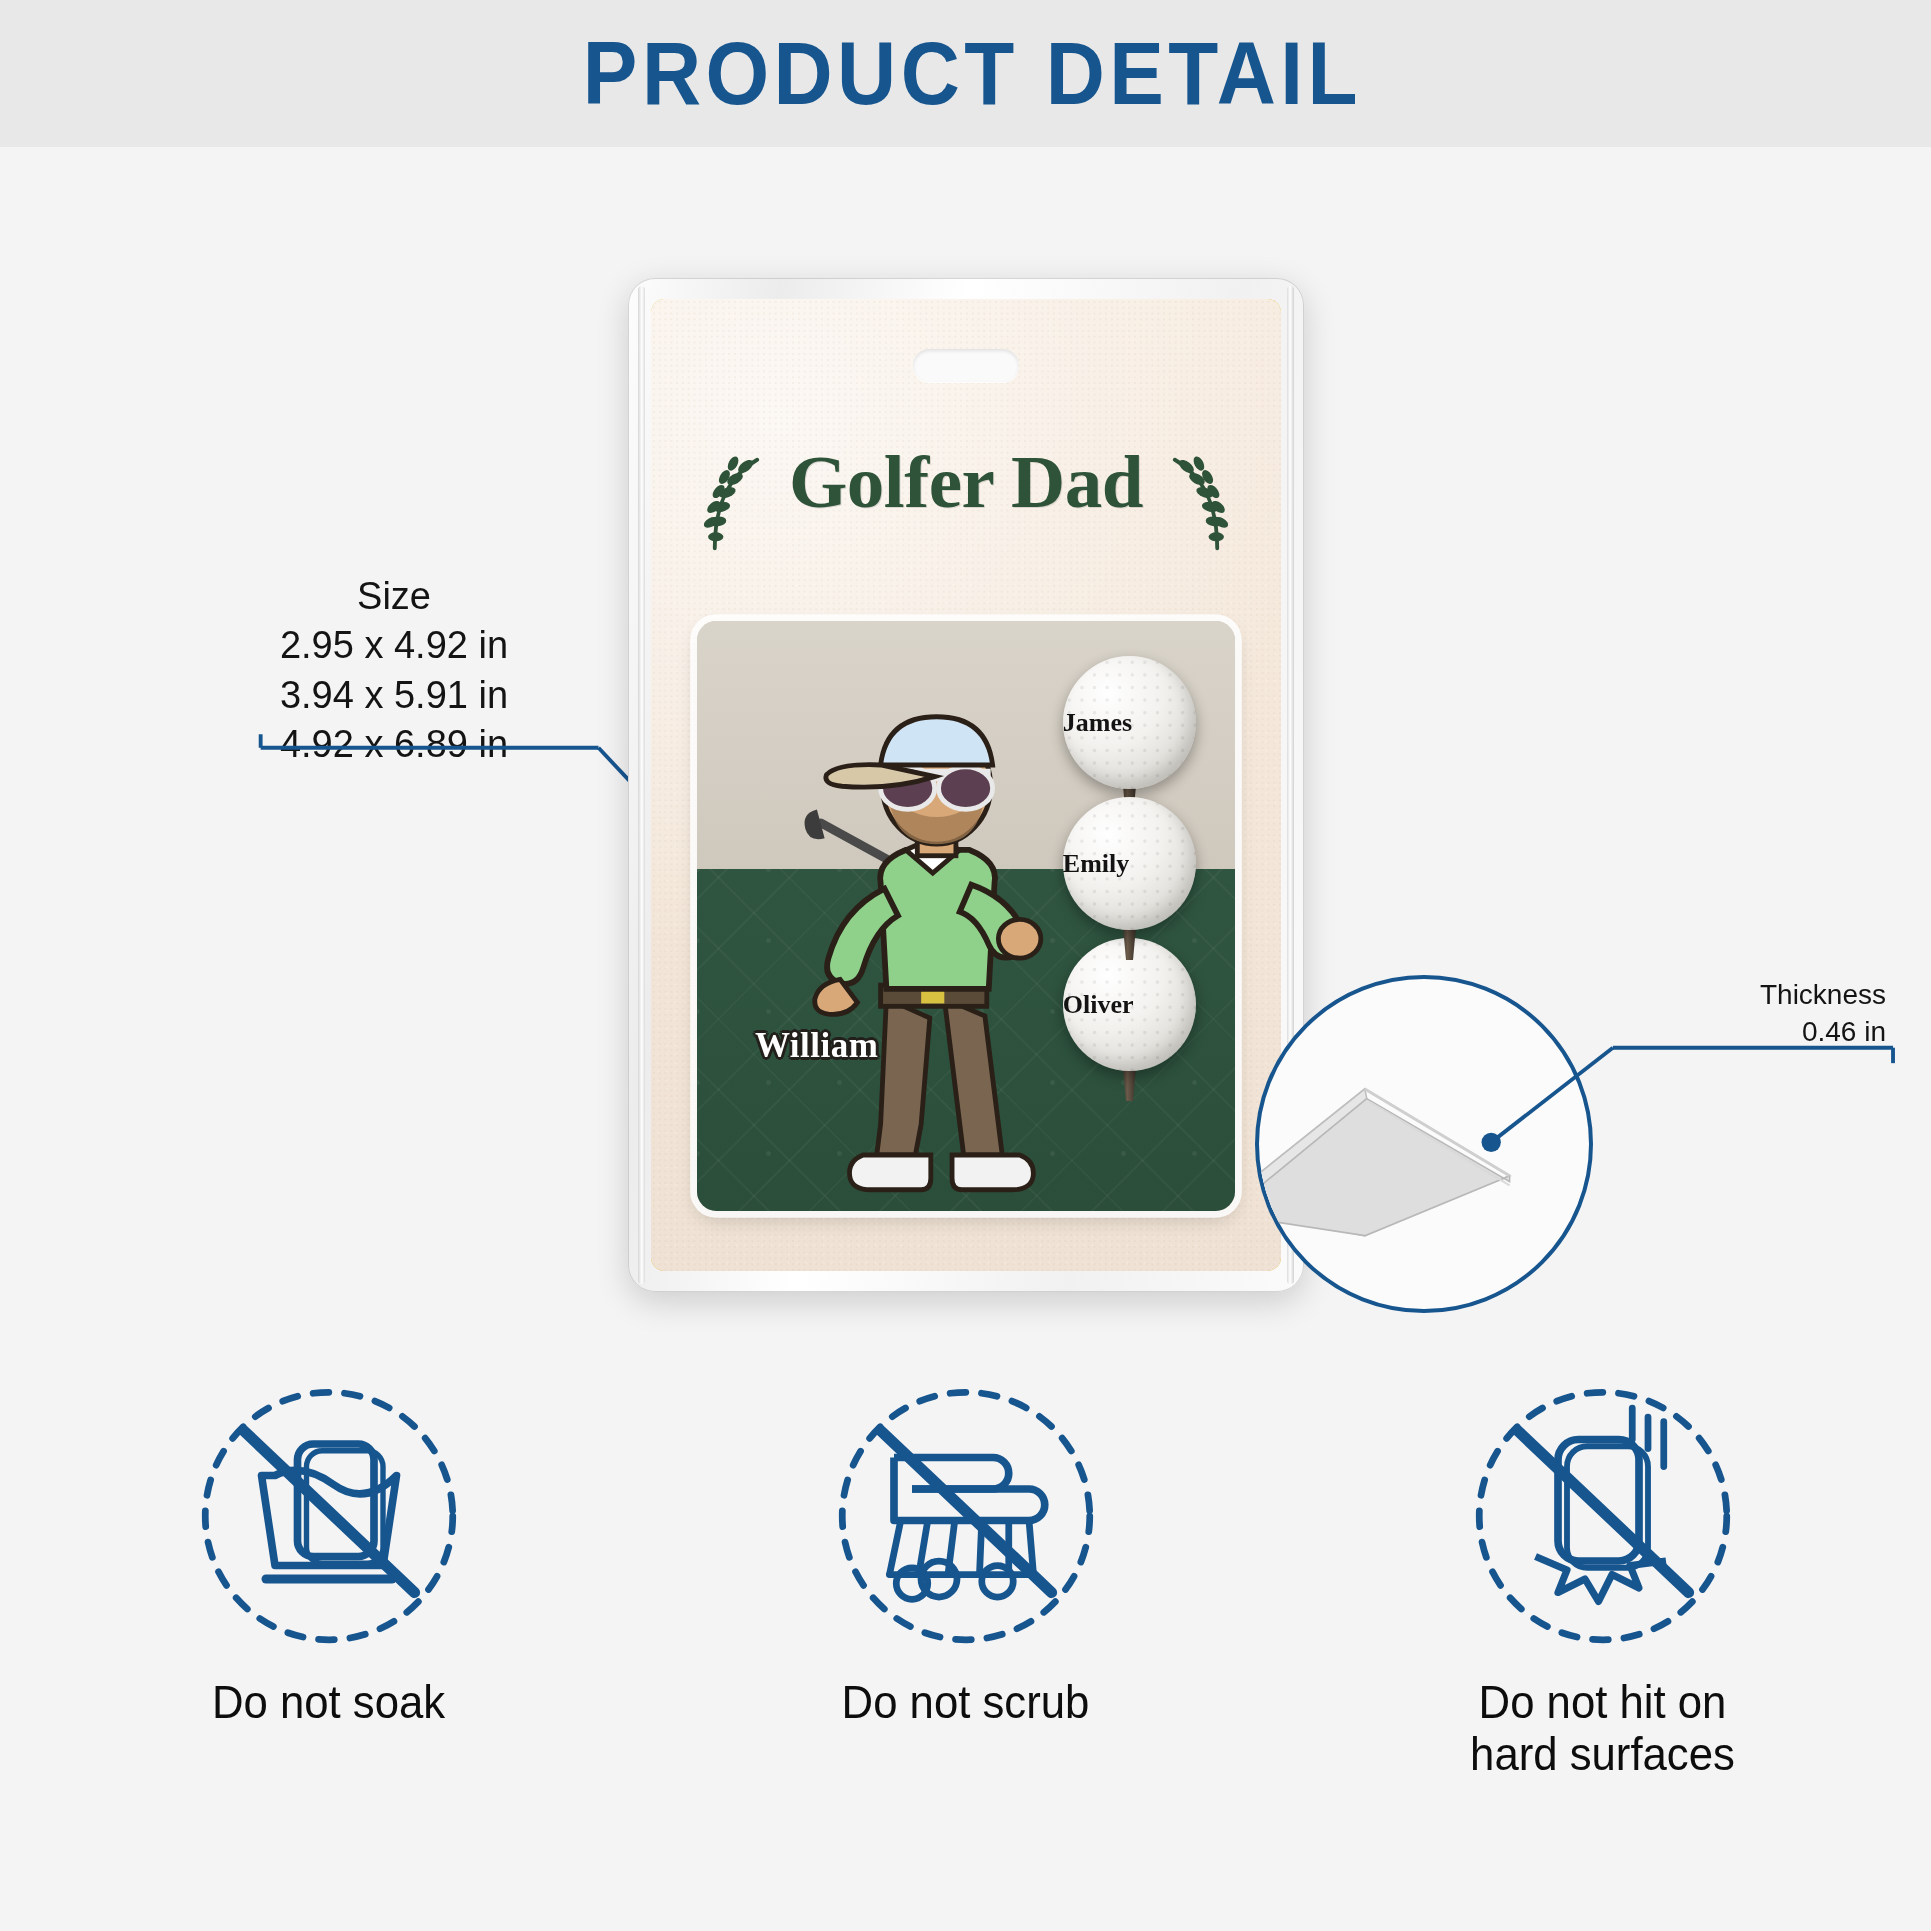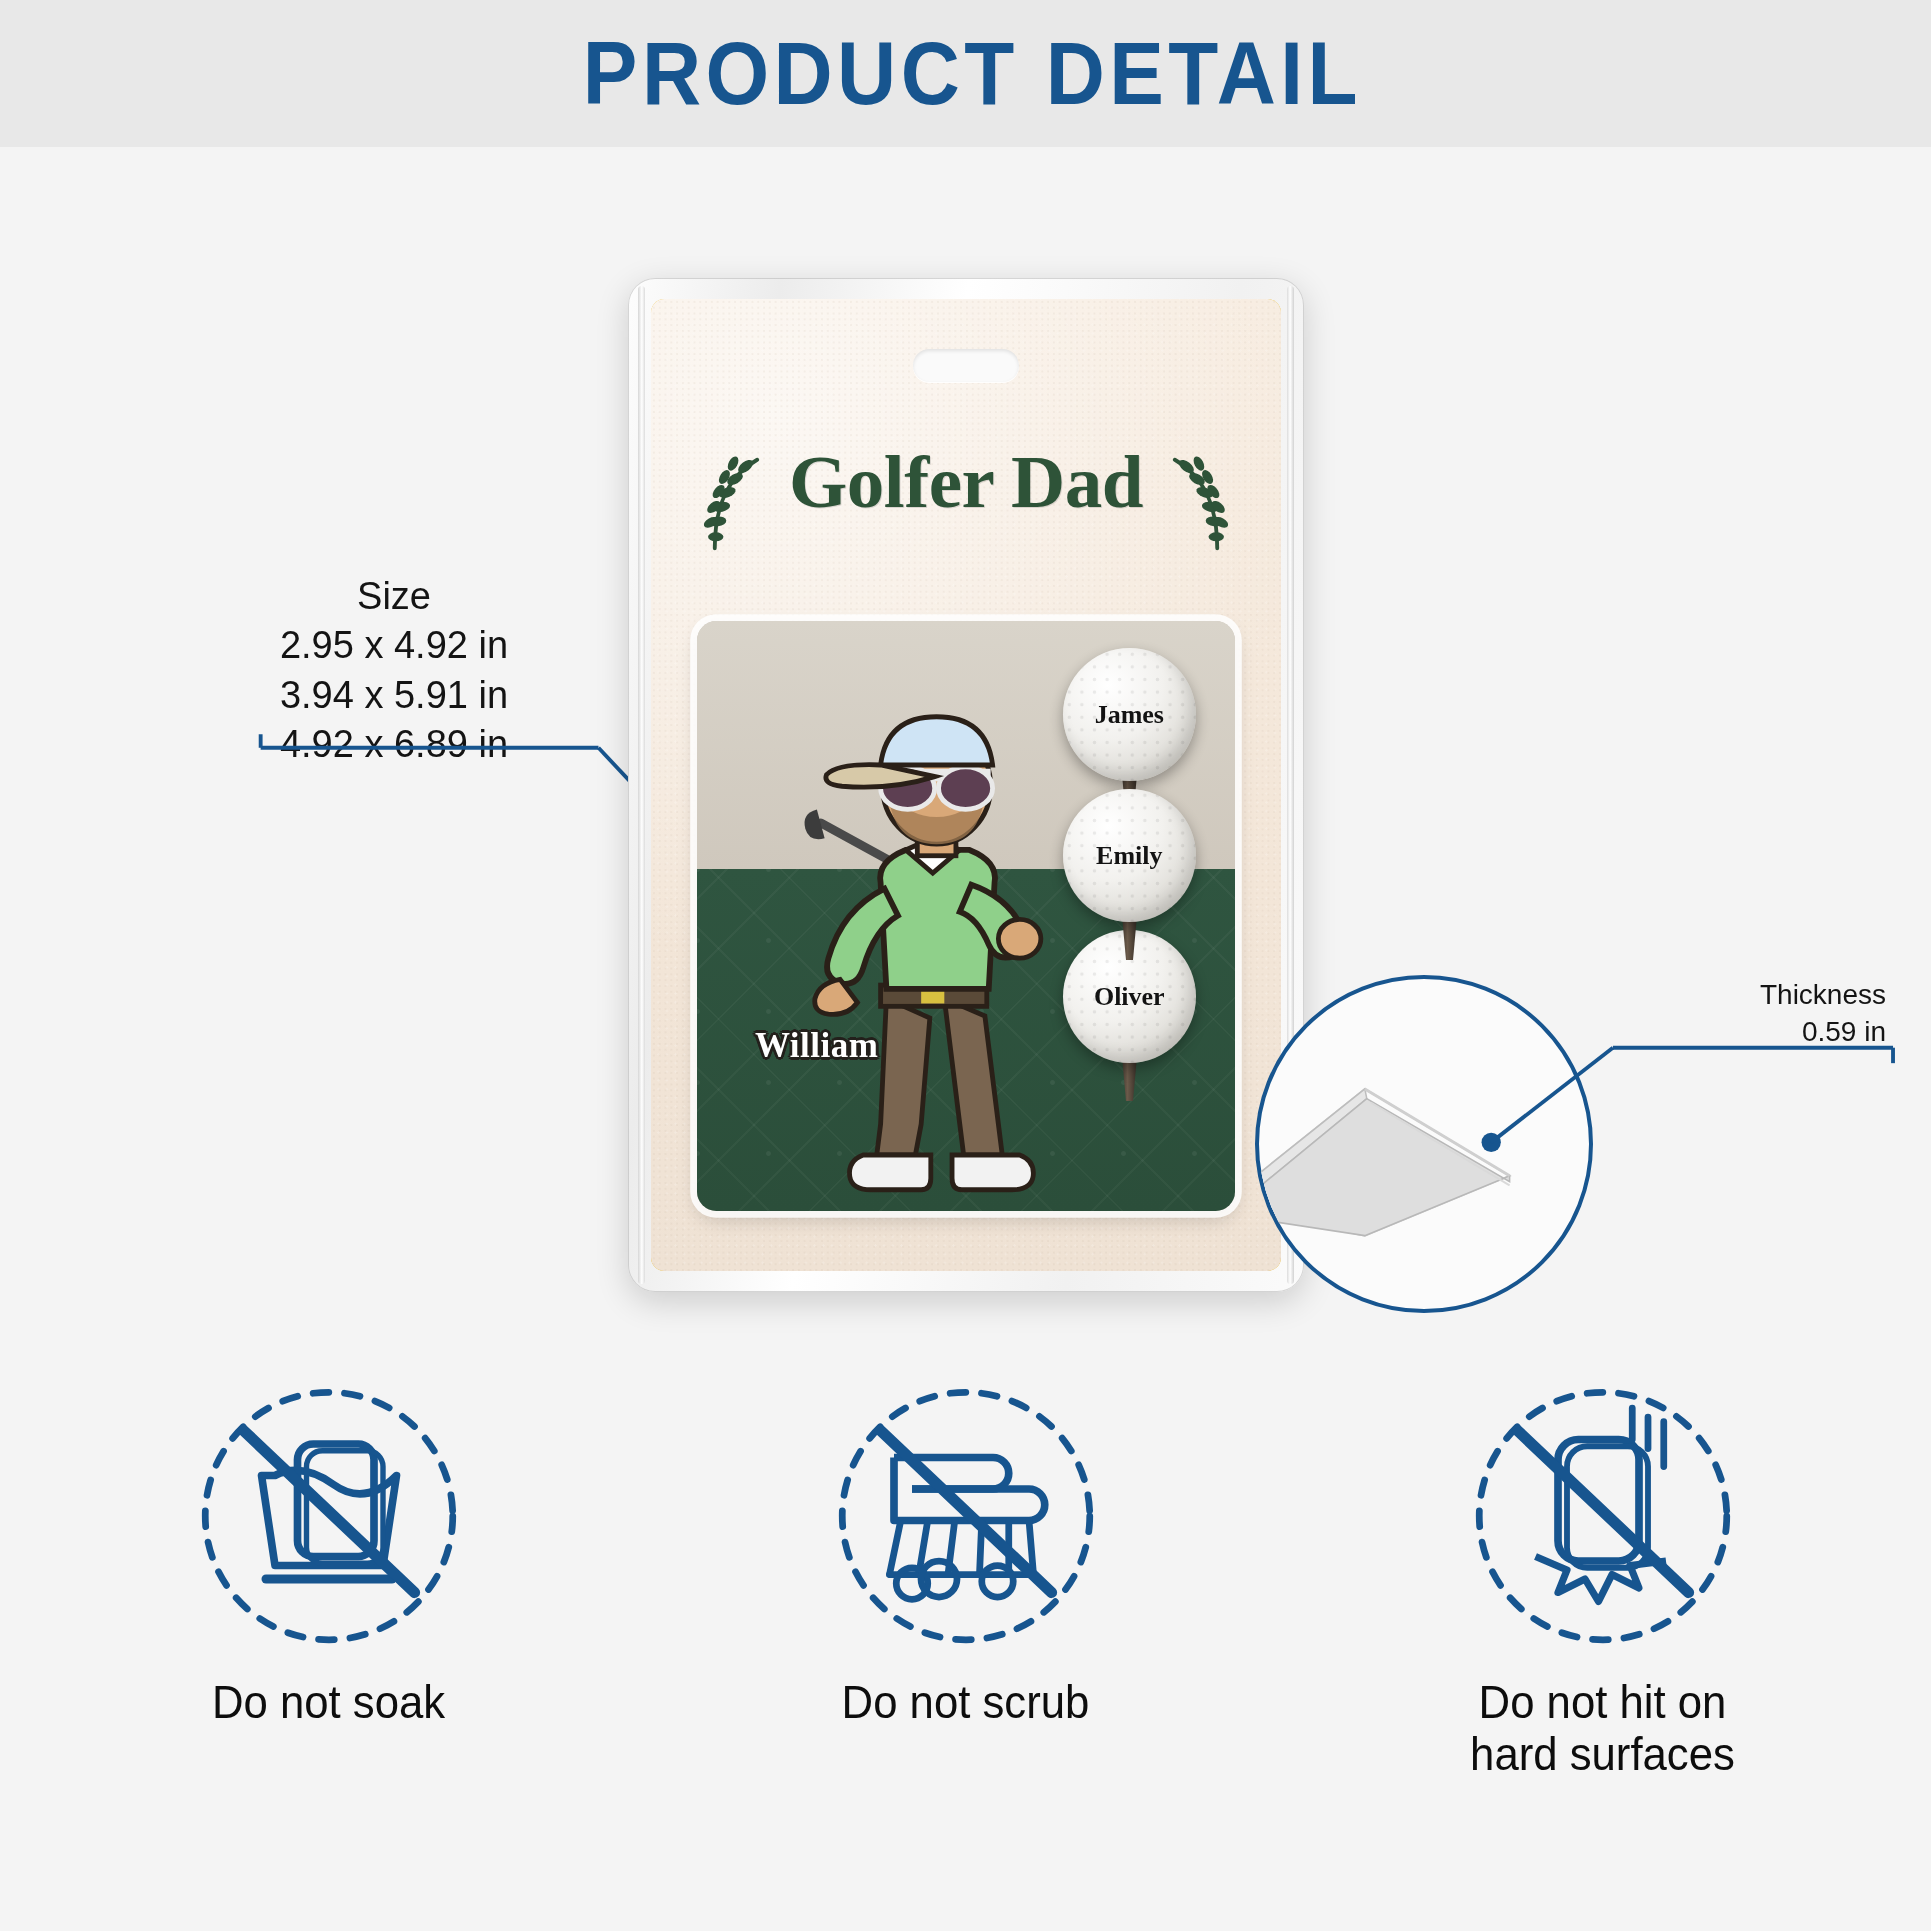--- a/index.html
+++ b/index.html
@@ -114,25 +114,25 @@
   .tee{
     position:absolute; left:50%; transform:translateX(-50%); top:71px;
     width:25px; height:100px;
     background:linear-gradient(90deg,#2a241f,#6b5a4a 40%,#3a3129 75%,#241f1a);
     clip-path: polygon(0% 0%, 100% 0%, 64% 100%, 36% 100%);
     border-radius: 2.9px;
   }
   .tee::after{ content:""; position:absolute; left:-9.7px; right:-9.7px; top:-3.9px; height:11.6px;
     background:linear-gradient(90deg,#2a241f,#6b5a4a 45%,#2a241f); border-radius:5.8px; }
   .ball{
-    position:absolute; left:5.8px; top:0; width:133px; height:133px; border-radius:50%;
+    position:absolute; left:5.8px; top:8px; width:133px; height:133px; border-radius:50%;
     background:
       radial-gradient(circle at 34% 28%, #ffffff 0%, #f2f1ee 42%, #d9d7d1 78%, #b9b6ae 100%);
     box-shadow: 0 5.8px 13.5px rgba(0,0,0,.32), inset -5.8px -7.7px 13.5px rgba(0,0,0,.12);
-    display:flex; align-items:center; justify-content:center;
+    display:flex; align-items:center; 
   }
   .ball::before{
     content:""; position:absolute; inset:0; border-radius:50%; opacity:.55;
     background-image: radial-gradient(rgba(0,0,0,.13) 1.5px, transparent 2.1px);
     background-size: 12.6px 12.6px;
   }
   .ball-name{
     position:relative; z-index:2;
     font-family:"Liberation Serif", serif; font-weight:700; font-size:26px; color:#131313;
   }
@@ -312,21 +312,21 @@
     </svg>
   </div>
   <svg class="leader" style="left:1468px; top:1038px; width:454px; height:116px;" viewBox="0 0 470 120" width="454" height="116">
     <circle cx="24" cy="108" r="10" fill="#17558f"></circle>
     <path d="M24,108 L150,10" stroke="#17558f" stroke-width="4" fill="none"></path>
     <path d="M150,10 L440,10" stroke="#17558f" stroke-width="4" fill="none"></path>
     <path d="M440,10 L440,26" stroke="#17558f" stroke-width="4" fill="none"></path>
   </svg>
   <div class="thick-text">
     <div>Thickness</div>
-    <div style="padding-left:27px;">0.59 in</div>
+    <div style="padding-left:27px;">0.46 in</div>
   </div>
 
   <div class="care-row">
 
     <div class="care-item i1">
       <svg class="care-icon" viewBox="0 0 120 120">
         <circle cx="60" cy="60" r="55" fill="none" stroke="#17558f" stroke-width="3" stroke-dasharray="7 7" stroke-linecap="round"></circle>
         <path d="M30 42 L36 82 L84 82 L90 42 q-14 14 -28 4 q-14 -10 -26 -4 z" fill="none" stroke="#17558f" stroke-width="3.4" stroke-linejoin="round"></path>
         <path d="M32 88 L88 88" stroke="#17558f" stroke-width="4" stroke-linecap="round"></path>
         <rect x="46" y="28" width="34" height="50" rx="7" fill="none" stroke="#17558f" stroke-width="3.4"></rect>

